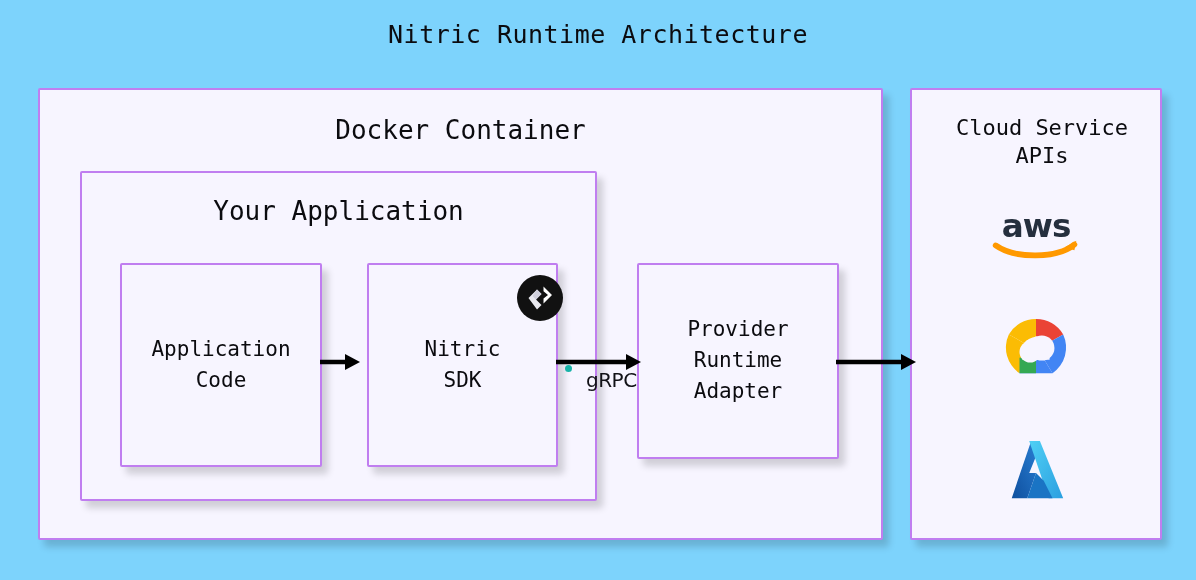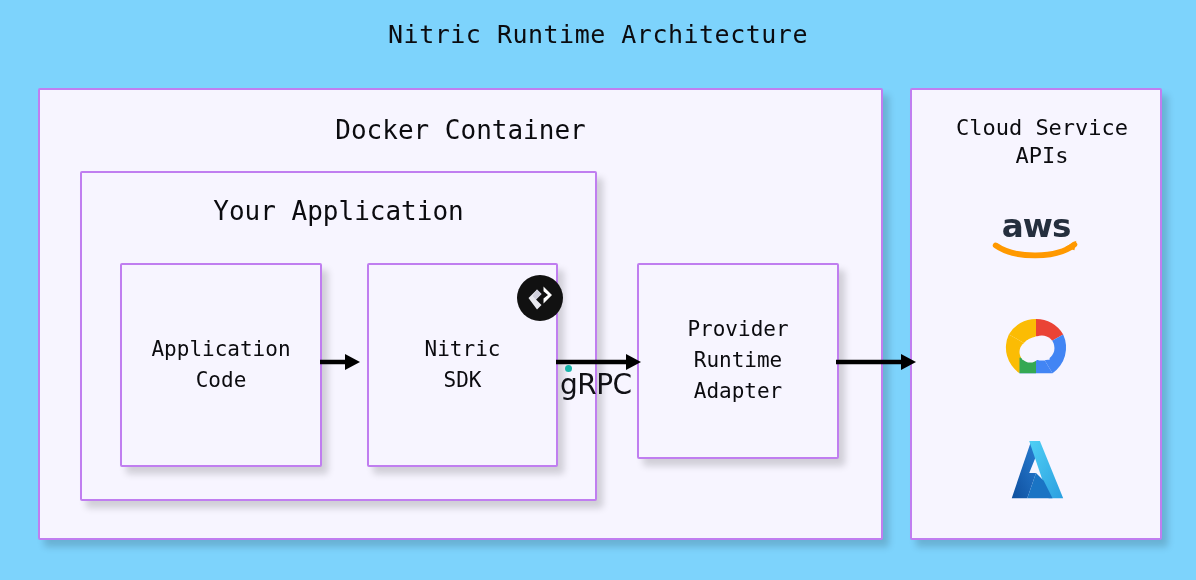--- a/index.html
+++ b/index.html
@@ -87,23 +87,23 @@
 
   
   .arrow { position: absolute; z-index: 5; }
   #arrow-code-to-sdk { left: 320px; top: 348px; width: 40px; height: 28px; }
   #arrow-sdk-to-adapter { left: 556px; top: 348px; width: 85px; height: 28px; }
   #arrow-adapter-to-cloud { left: 836px; top: 348px; width: 80px; height: 28px; }
 
   
   #grpc-label {
     position: absolute;
-    left: 560px; top: 368px;
+    left: 586px; top: 368px;
     font-family: "DejaVu Sans", sans-serif;
-    font-size: 28px;
+    font-size: 20px;
     color: #111116;
     letter-spacing: -0.5px;
     z-index: 6;
   }
   #grpc-dot-icon {
     position: absolute;
     left: 565px; top: 365px;
     width: 7px; height: 7px;
     border-radius: 50%;
     background: #17b3a8;

